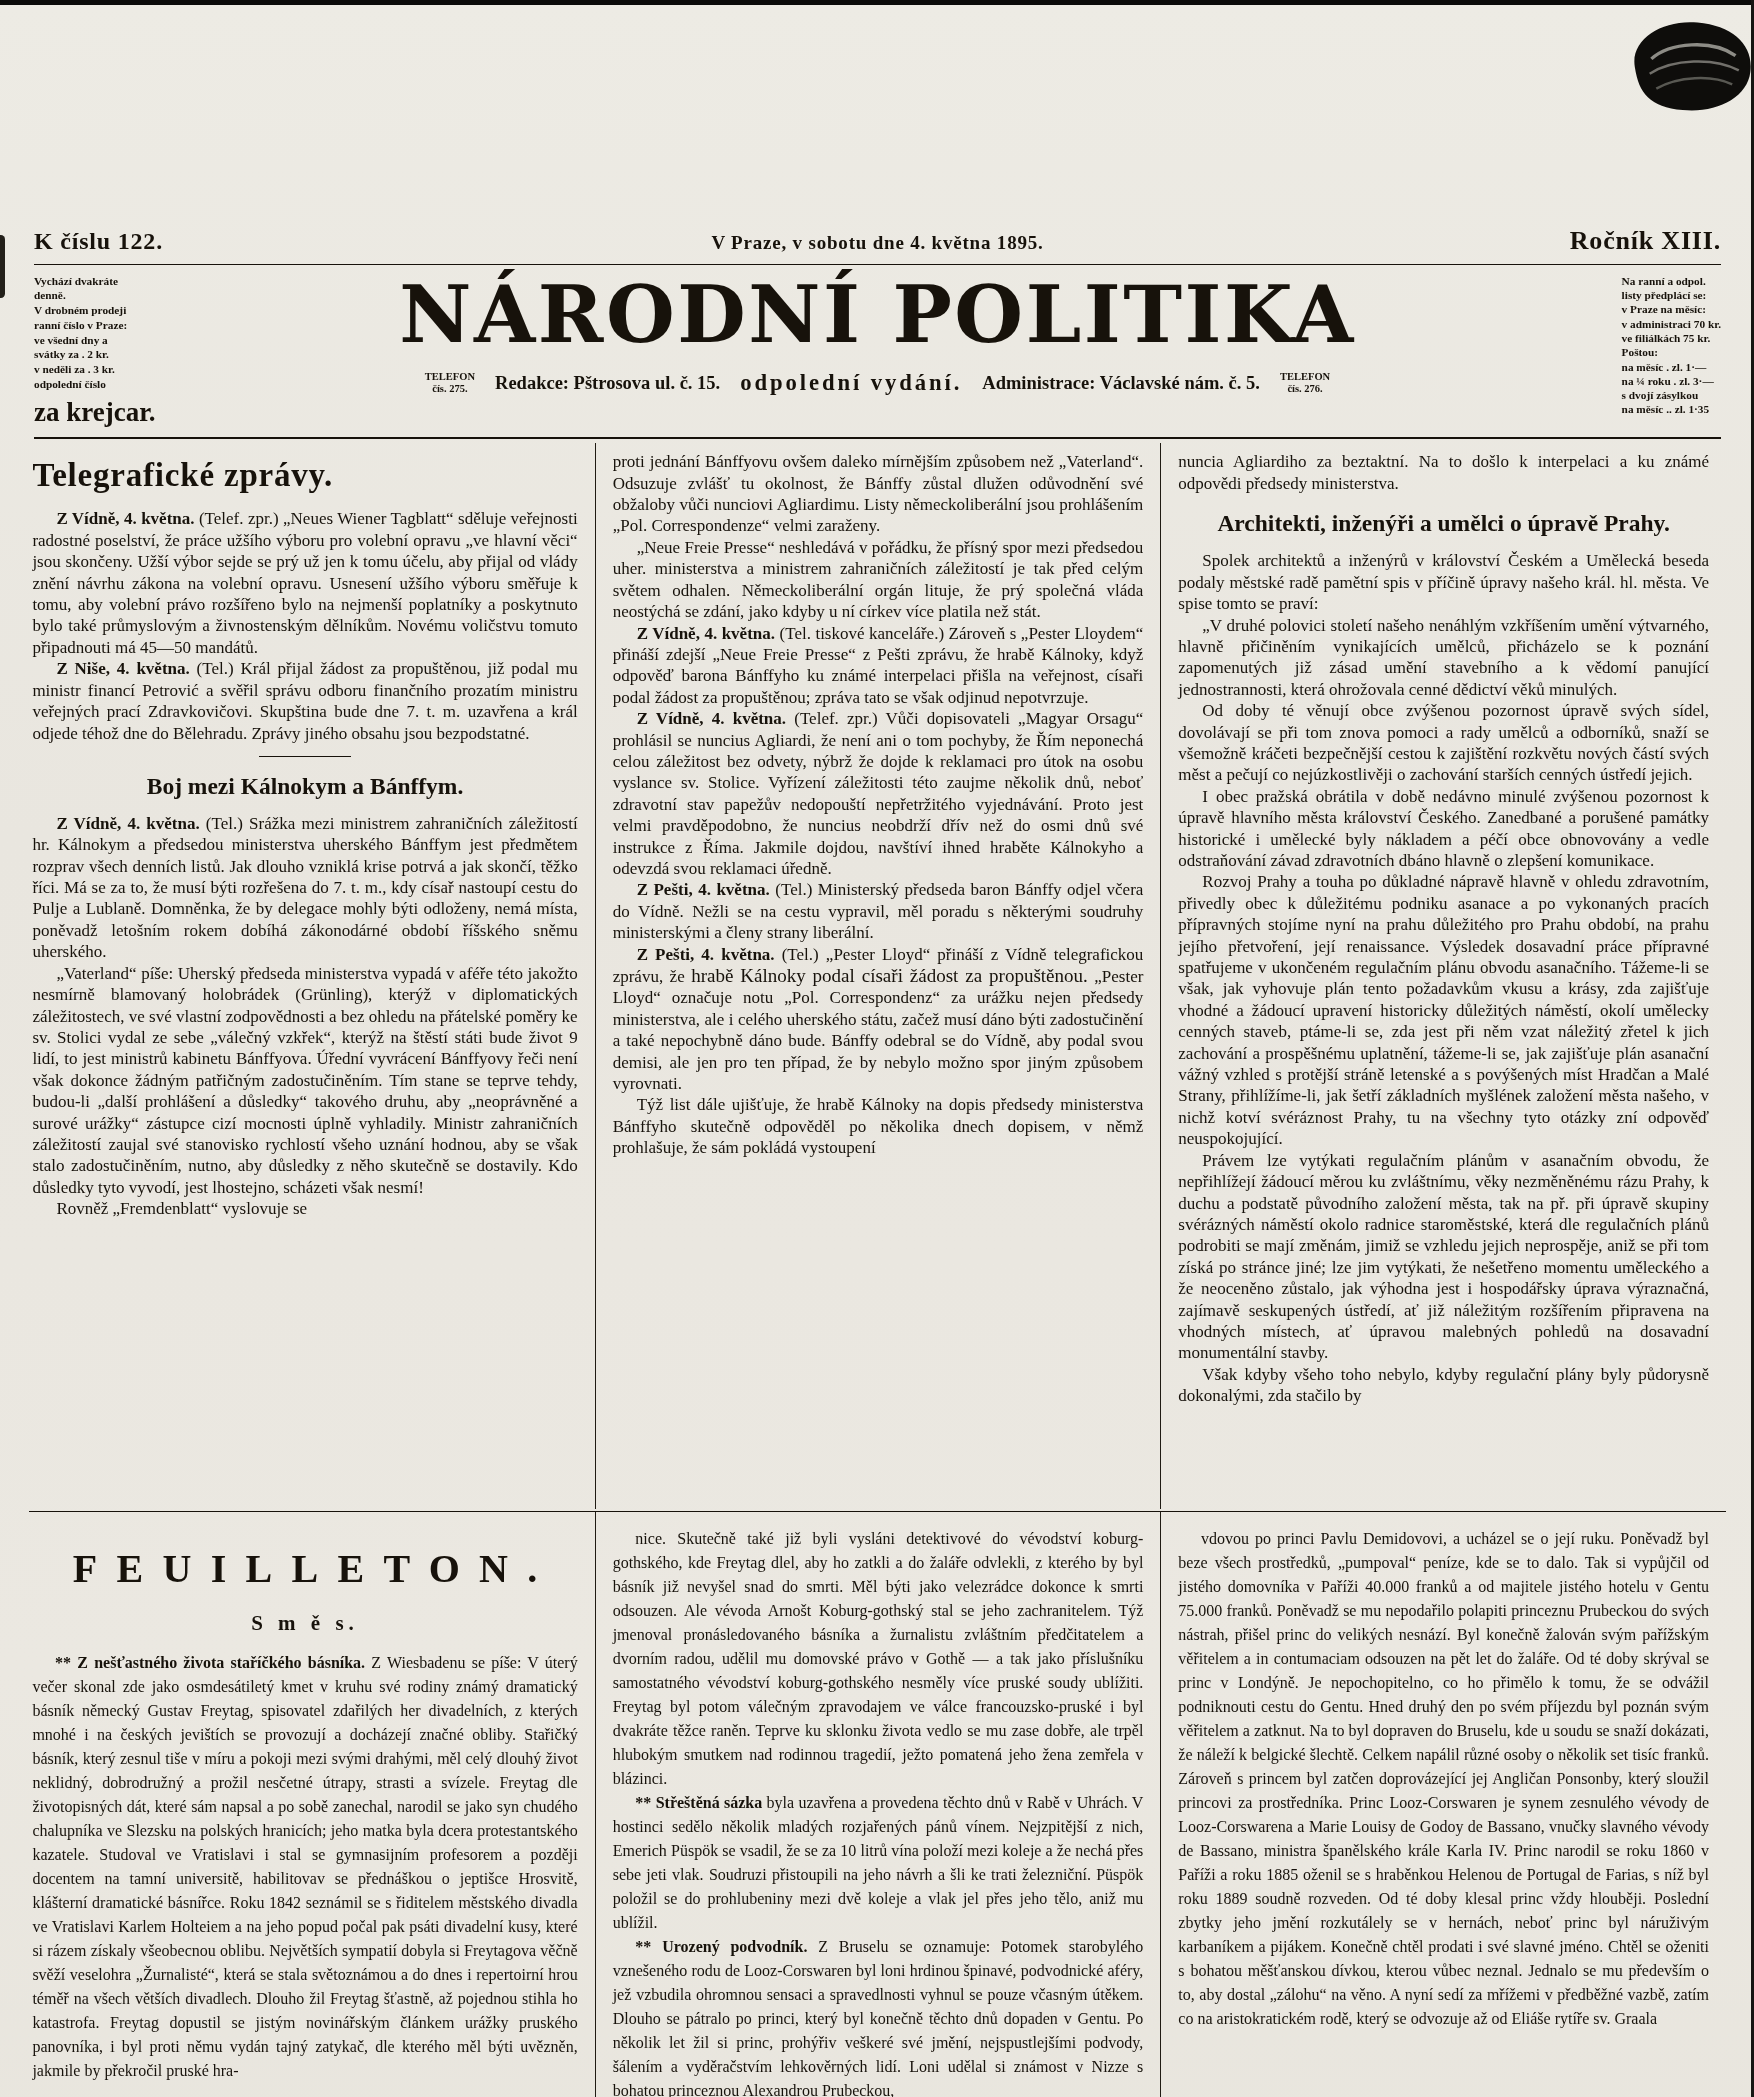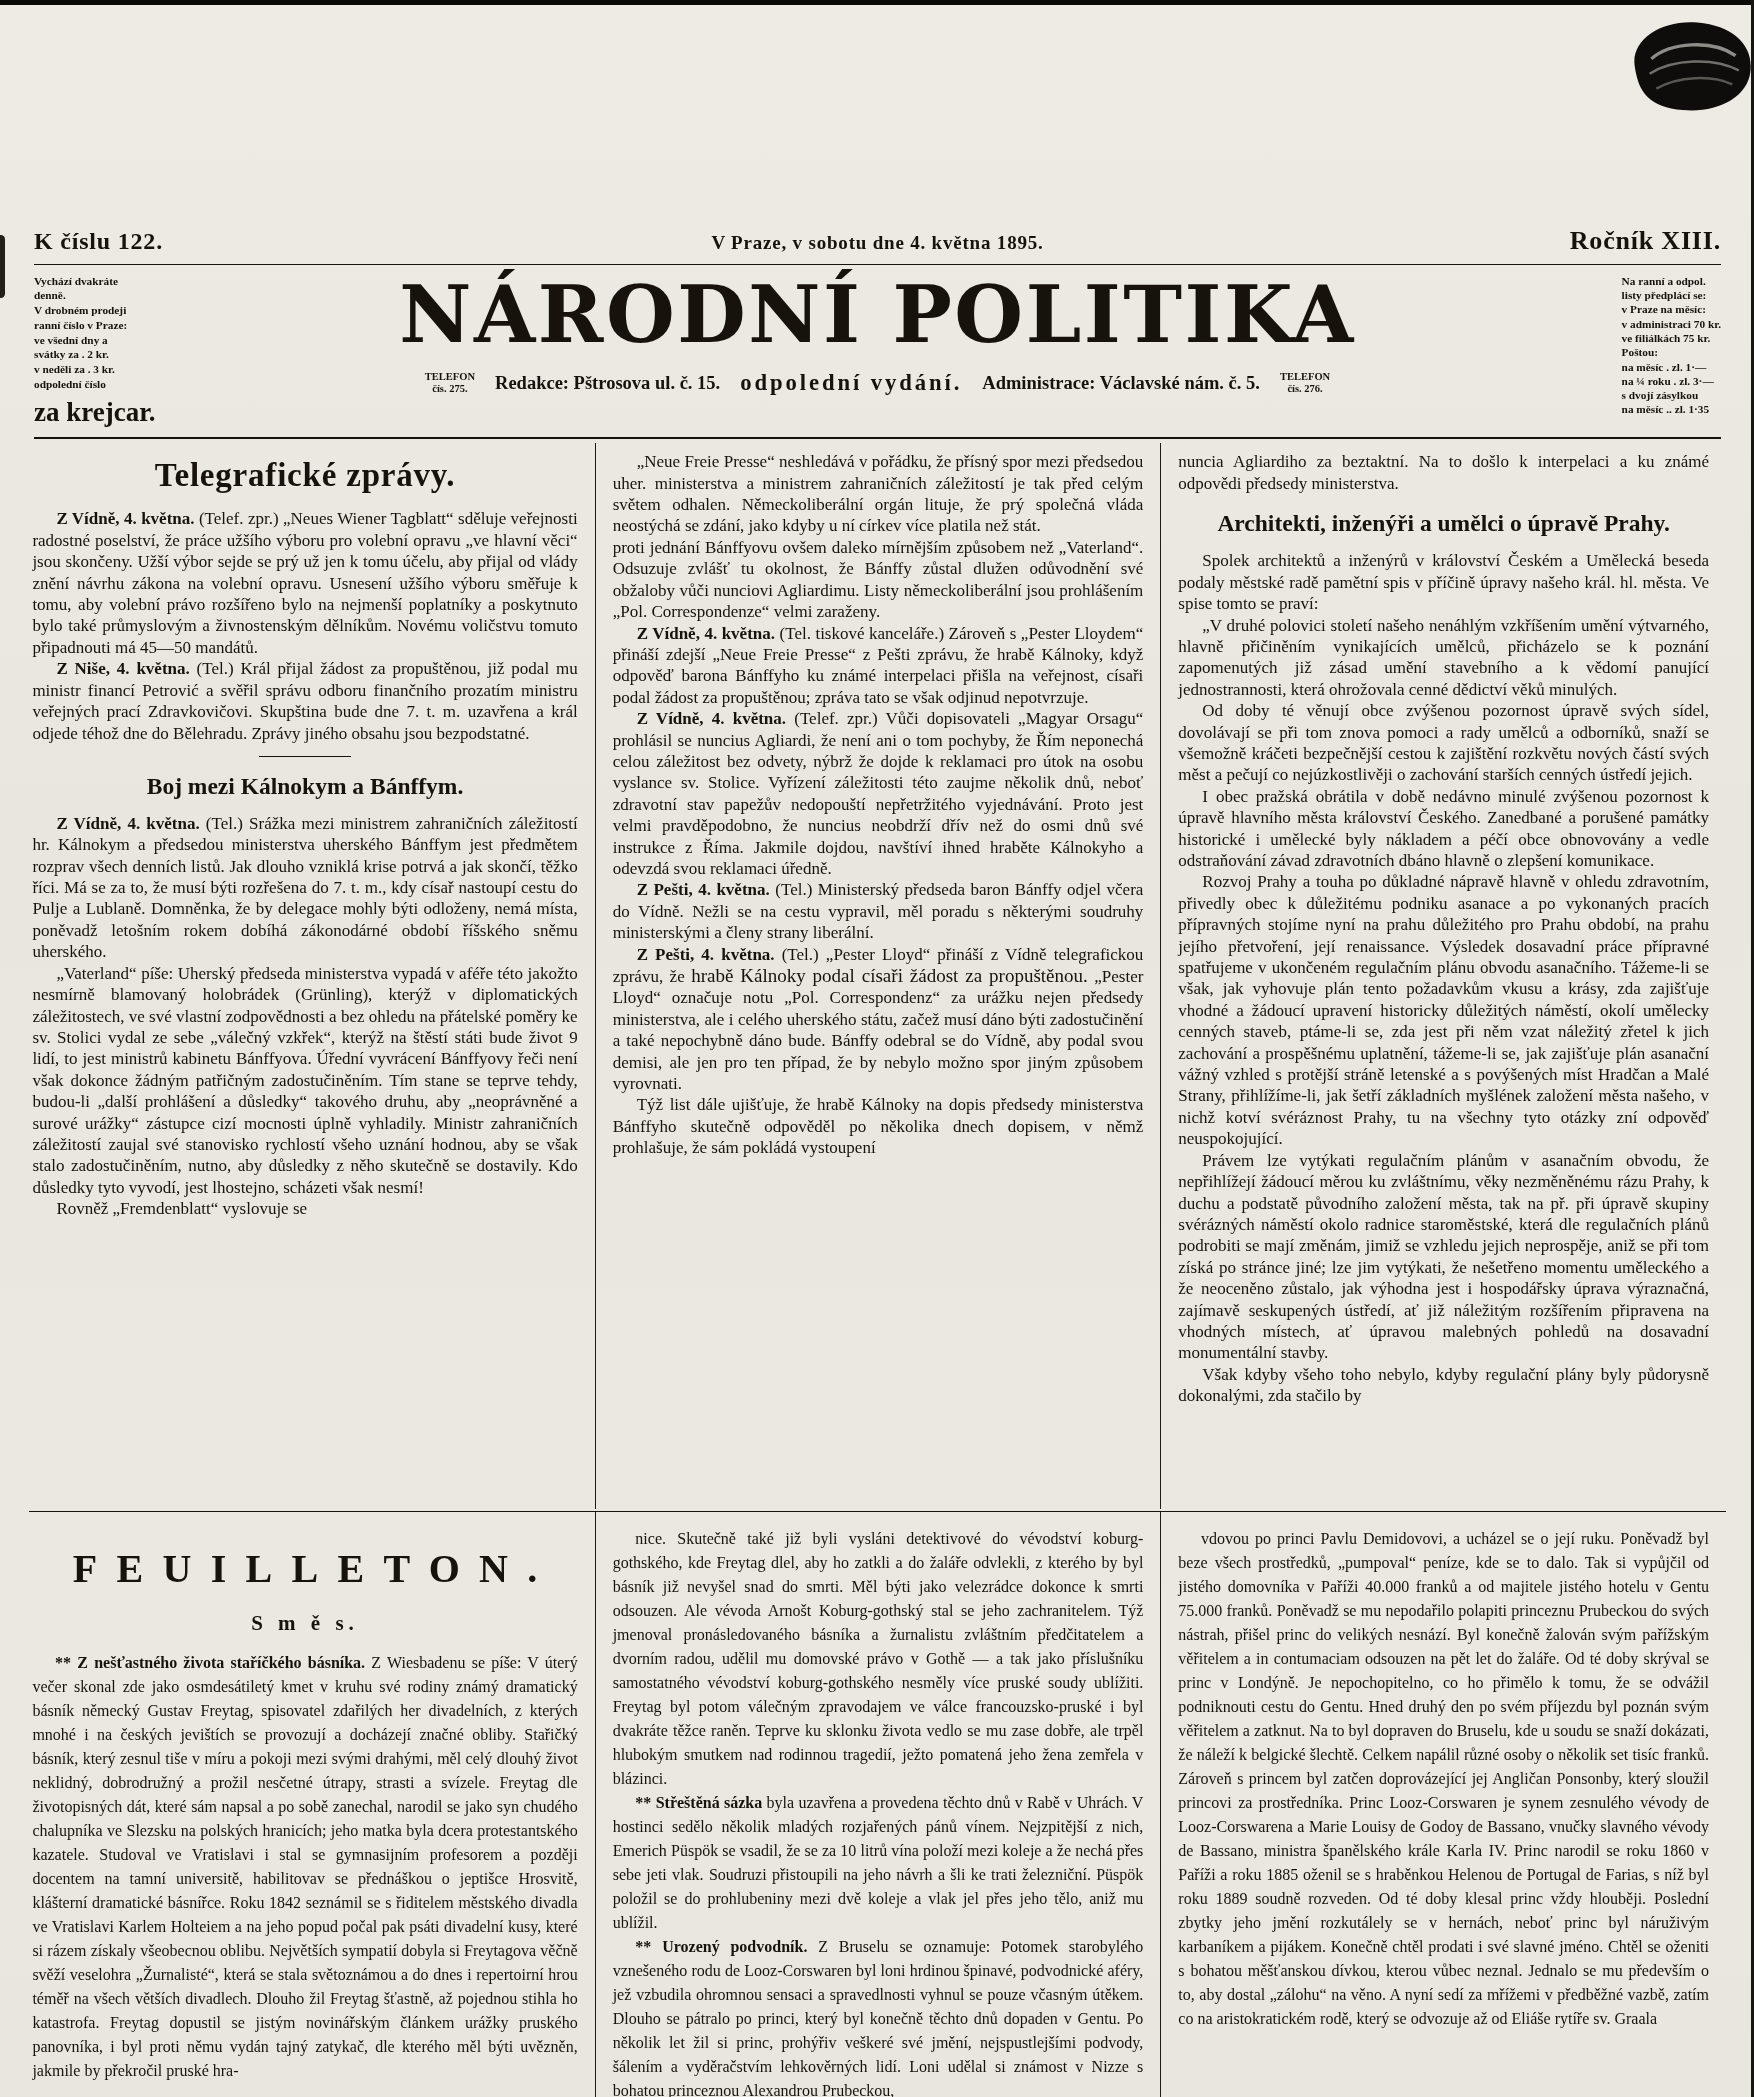--- a/index.html
+++ b/index.html
@@ -31,21 +31,21 @@
   .np-title{margin:0;font-family:"DejaVu Serif",serif;font-size:79px;line-height:1.04;font-weight:700;letter-spacing:2.5px;white-space:nowrap;}
   .subtitle-row{display:flex;align-items:center;justify-content:center;gap:20px;margin-top:14.3px;}
   .tel{font-size:10.5px;line-height:12.6px;font-weight:600;white-space:pre-line;text-align:center;}
   .redakce,.administrace{font-size:18.5px;font-weight:700;white-space:nowrap;}
   .edition{font-size:22.7px;font-weight:700;letter-spacing:2.9px;white-space:nowrap;}
 
   
   .body-grid{display:grid;grid-template-columns:1fr 1fr 1fr;padding:1.7px 29px 0;height:1066px;overflow:hidden;flex:0 0 auto;}
   .bcol{padding:8.4px 17px 0;border-left:1.3px solid #201b13;min-width:0;}
   .bcol.first{border-left:none;padding-left:3.4px;}
-  .art-h1{font-size:33px;font-weight:700;text-align:center;margin:5.9px 0 14.3px;letter-spacing:0.8px;}
+  .art-h1{font-size:33px;font-weight:700;margin:5.9px 0 14.3px;letter-spacing:0.8px;}
   .art-h2{font-size:23.5px;font-weight:700;text-align:center;margin:15px 12.6px 12.6px;line-height:1.22;}
   .para{margin:0;font-size:17px;line-height:21.4px;text-align:justify;text-indent:24px;}
   .noindent{text-indent:0;}
   .lead{font-weight:700;}
   .bigbold{font-weight:400;font-size:19px;}
   .sep{width:92px;border:none;border-top:1.7px solid #17120b;margin:11.7px auto;}
 
   
   .f-divider{border:none;border-top:1.3px solid #17120b;margin:2.5px 29px 0;}
   .f-grid{display:grid;grid-template-columns:1fr 1fr 1fr;padding:0 29px;flex:1 1 auto;overflow:hidden;}
@@ -134,22 +134,22 @@
       <p class="para">
         <b class="lead">Z Vídně, 4. května.</b>
         <span class="src">(Tel.)</span>
         <span>Srážka mezi ministrem zahraničních záležitostí hr. Kálnokym a předsedou ministerstva uherského Bánffym jest předmětem rozprav všech denních listů. Jak dlouho vzniklá krise potrvá a jak skončí, těžko říci. Má se za to, že musí býti rozřešena do 7. t. m., kdy císař nastoupí cestu do Pulje a Lublaně. Domněnka, že by delegace mohly býti odloženy, nemá místa, poněvadž letošním rokem dobíhá zákonodárné období říšského sněmu uherského.</span>
       </p>
       <p class="para">„Vaterland“ píše: Uherský předseda ministerstva vypadá v aféře této jakožto nesmírně blamovaný holobrádek (Grünling), kterýž v diplomatických záležitostech, ve své vlastní zodpovědnosti a bez ohledu na přátelské poměry ke sv. Stolici vydal ze sebe „válečný vzkřek“, kterýž na štěstí státi bude život 9 lidí, to jest ministrů kabinetu Bánffyova. Úřední vyvrácení Bánffyovy řeči není však dokonce žádným patřičným zadostučiněním. Tím stane se teprve tehdy, budou-li „další prohlášení a důsledky“ takového druhu, aby „neoprávněné a surové urážky“ zástupce cizí mocnosti úplně vyhladily. Ministr zahraničních záležitostí zaujal své stanovisko rychlostí všeho uznání hodnou, aby se však stalo zadostučiněním, nutno, aby důsledky z něho skutečně se dostavily. Kdo důsledky tyto vyvodí, jest lhostejno, scházeti však nesmí!</p>
       <p class="para">Rovněž „Fremdenblatt“ vyslovuje se</p>
     </section>
 
     <section class="bcol">
+      <p class="para noindent">proti jednání Bánffyovu ovšem daleko mírnějším způsobem než „Vaterland“. Odsuzuje zvlášť tu okolnost, že Bánffy zůstal dlužen odůvodnění své obžaloby vůči nunciovi Agliardimu. Listy německoliberální jsou prohlášením „Pol. Correspondenze“ velmi zaraženy.</p>
       <p class="para">„Neue Freie Presse“ neshledává v pořádku, že přísný spor mezi předsedou uher. ministerstva a ministrem zahraničních záležitostí je tak před celým světem odhalen. Německoliberální orgán lituje, že prý společná vláda neostýchá se zdání, jako kdyby u ní církev více platila než stát.</p>
-      <p class="para noindent">proti jednání Bánffyovu ovšem daleko mírnějším způsobem než „Vaterland“. Odsuzuje zvlášť tu okolnost, že Bánffy zůstal dlužen odůvodnění své obžaloby vůči nunciovi Agliardimu. Listy německoliberální jsou prohlášením „Pol. Correspondenze“ velmi zaraženy.</p>
       <p class="para">
         <b class="lead">Z Vídně, 4. května.</b>
         <span class="src">(Tel. tiskové kanceláře.)</span>
         <span>Zároveň s „Pester Lloydem“ přináší zdejší „Neue Freie Presse“ z Pešti zprávu, že hrabě Kálnoky, když odpověď barona Bánffyho ku známé interpelaci přišla na veřejnost, císaři podal žádost za propuštěnou; zpráva tato se však odjinud nepotvrzuje.</span>
       </p>
       <p class="para">
         <b class="lead">Z Vídně, 4. května.</b>
         <span class="src">(Telef. zpr.)</span>
         <span>Vůči dopisovateli „Magyar Orsagu“ prohlásil se nuncius Agliardi, že není ani o tom pochyby, že Řím neponechá celou záležitost bez odvety, nýbrž že dojde k reklamaci pro útok na osobu vyslance sv. Stolice. Vyřízení záležitosti této zaujme několik dnů, neboť zdravotní stav papežův nedopouští nepřetržitého vyjednávání. Proto jest velmi pravděpodobno, že nuncius neobdrží dřív než do osmi dnů své instrukce z Říma. Jakmile dojdou, navštíví ihned hraběte Kálnokyho a odevzdá svou reklamaci úředně.</span>
       </p>

